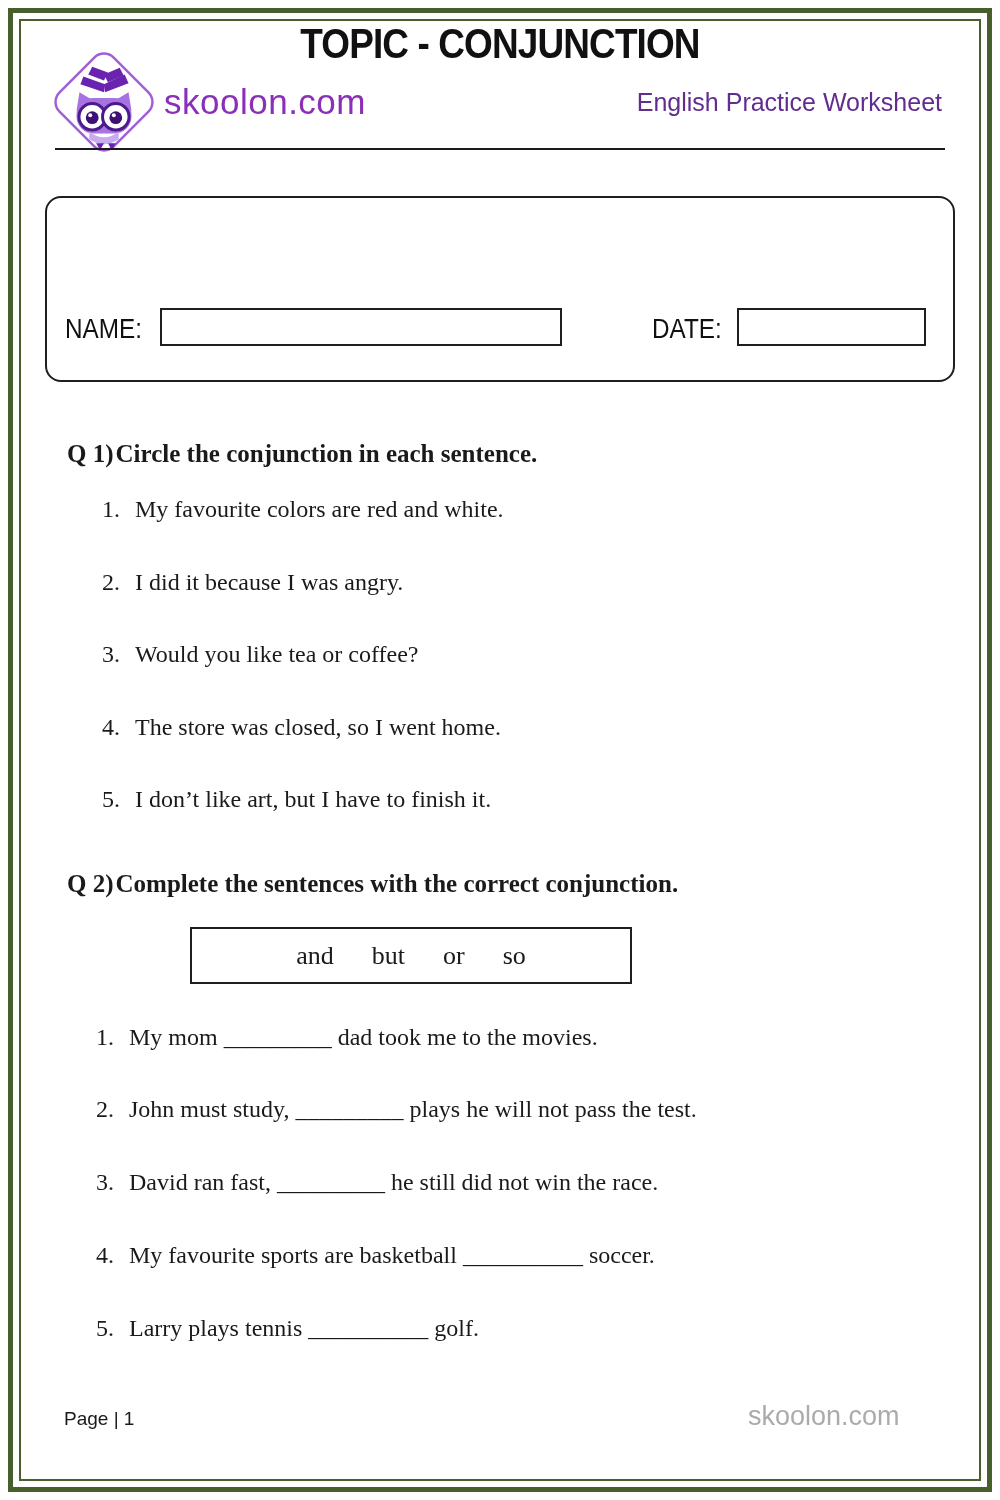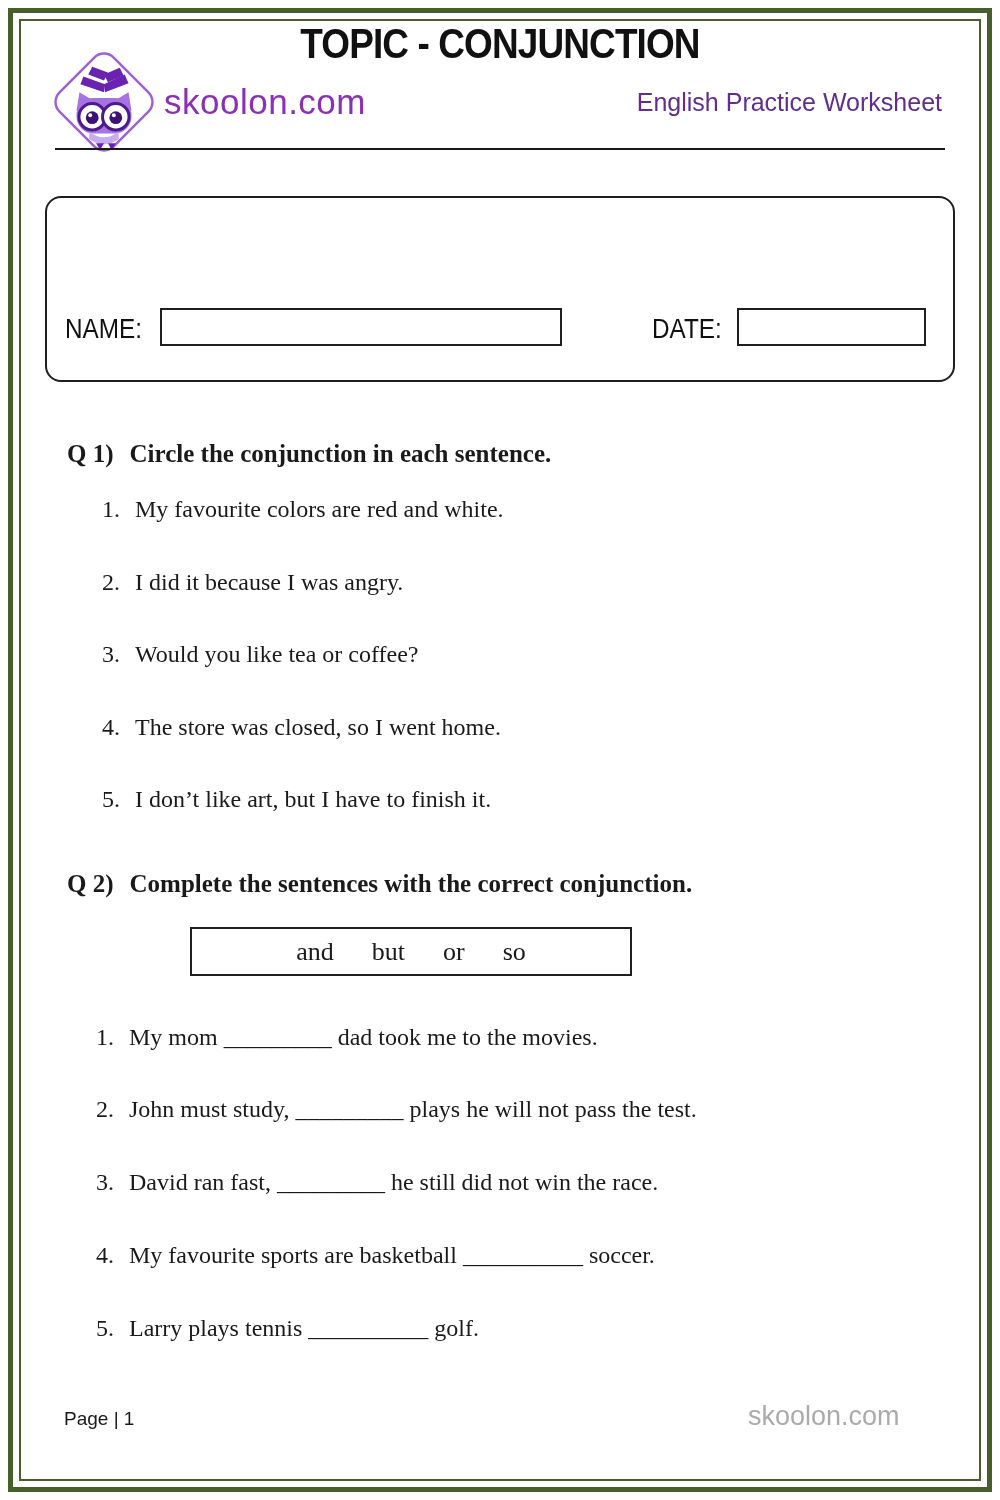--- a/index.html
+++ b/index.html
@@ -67,35 +67,35 @@
   }
   .name-input { left:160px; top:308px; width:402px; }
   .date-input { left:737px; top:308px; width:189px; }
   
   .q-heading {
     position:absolute; left:67px;
     font-weight:700; font-size:25px; white-space:nowrap;
   }
   .q1-heading { top:440px; }
   .q2-heading { top:870px; }
-  .q-heading .q-num { margin-right:16px; }
+  .q-heading .q-num { margin-right:2px; }
   .q-item {
     position:absolute; display:flex;
     font-size:24px; white-space:nowrap;
   }
   .q-item .num { width:33px; flex:none; }
   .q1-item { left:102px; }
   .q2-item { left:96px; }
   .q1-i0 { top:496px; } .q1-i1 { top:569px; } .q1-i2 { top:641px; }
   .q1-i3 { top:714px; } .q1-i4 { top:786px; }
   .q2-i0 { top:1024px; } .q2-i1 { top:1096px; } .q2-i2 { top:1169px; }
   .q2-i3 { top:1242px; } .q2-i4 { top:1315px; }
   
   .word-bank {
-    position:absolute; left:190px; top:927px; width:442px; height:49px;
+    position:absolute; left:190px; top:927px; width:442px; height:57px;
     border:2px solid #1f1f1f; box-sizing:border-box;
     display:flex; align-items:center; justify-content:center; gap:38px;
     font-size:26px;
   }
   
   .footer-page {
     position:absolute; left:64px; top:1408px;
     font-family:"Liberation Sans", sans-serif; font-size:19px; color:#1a1a1a;
   }
   .footer-site {

